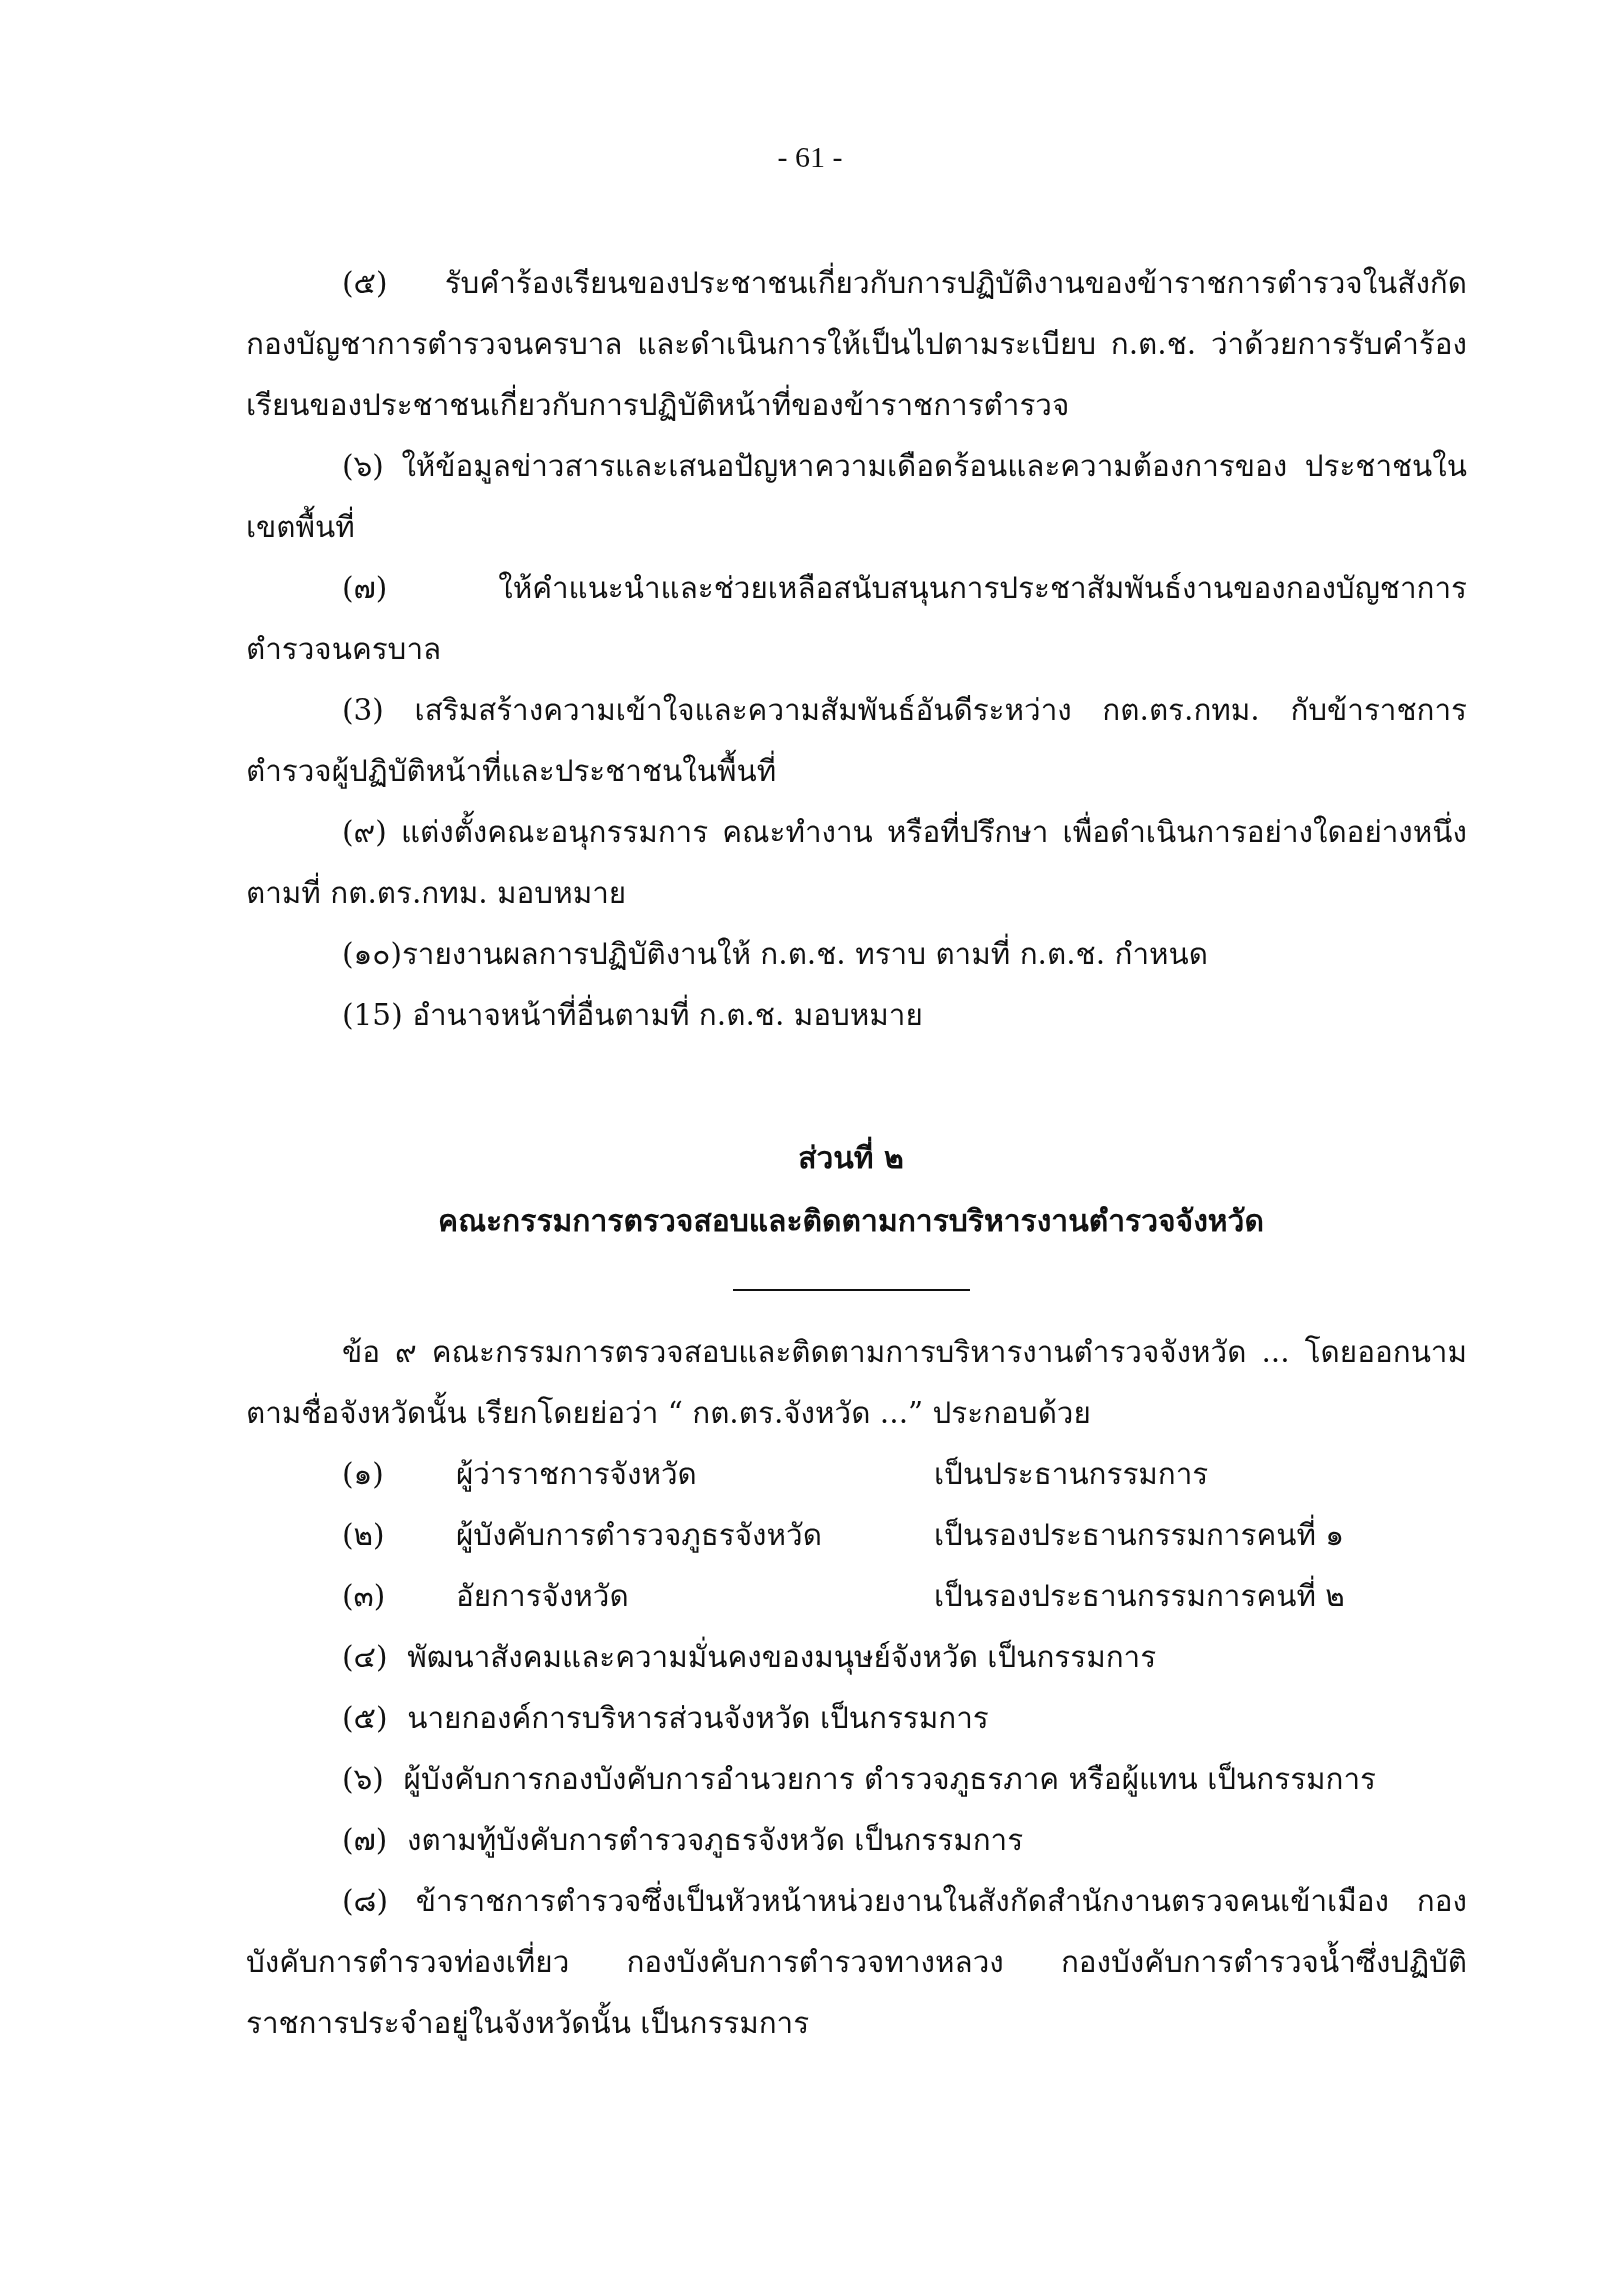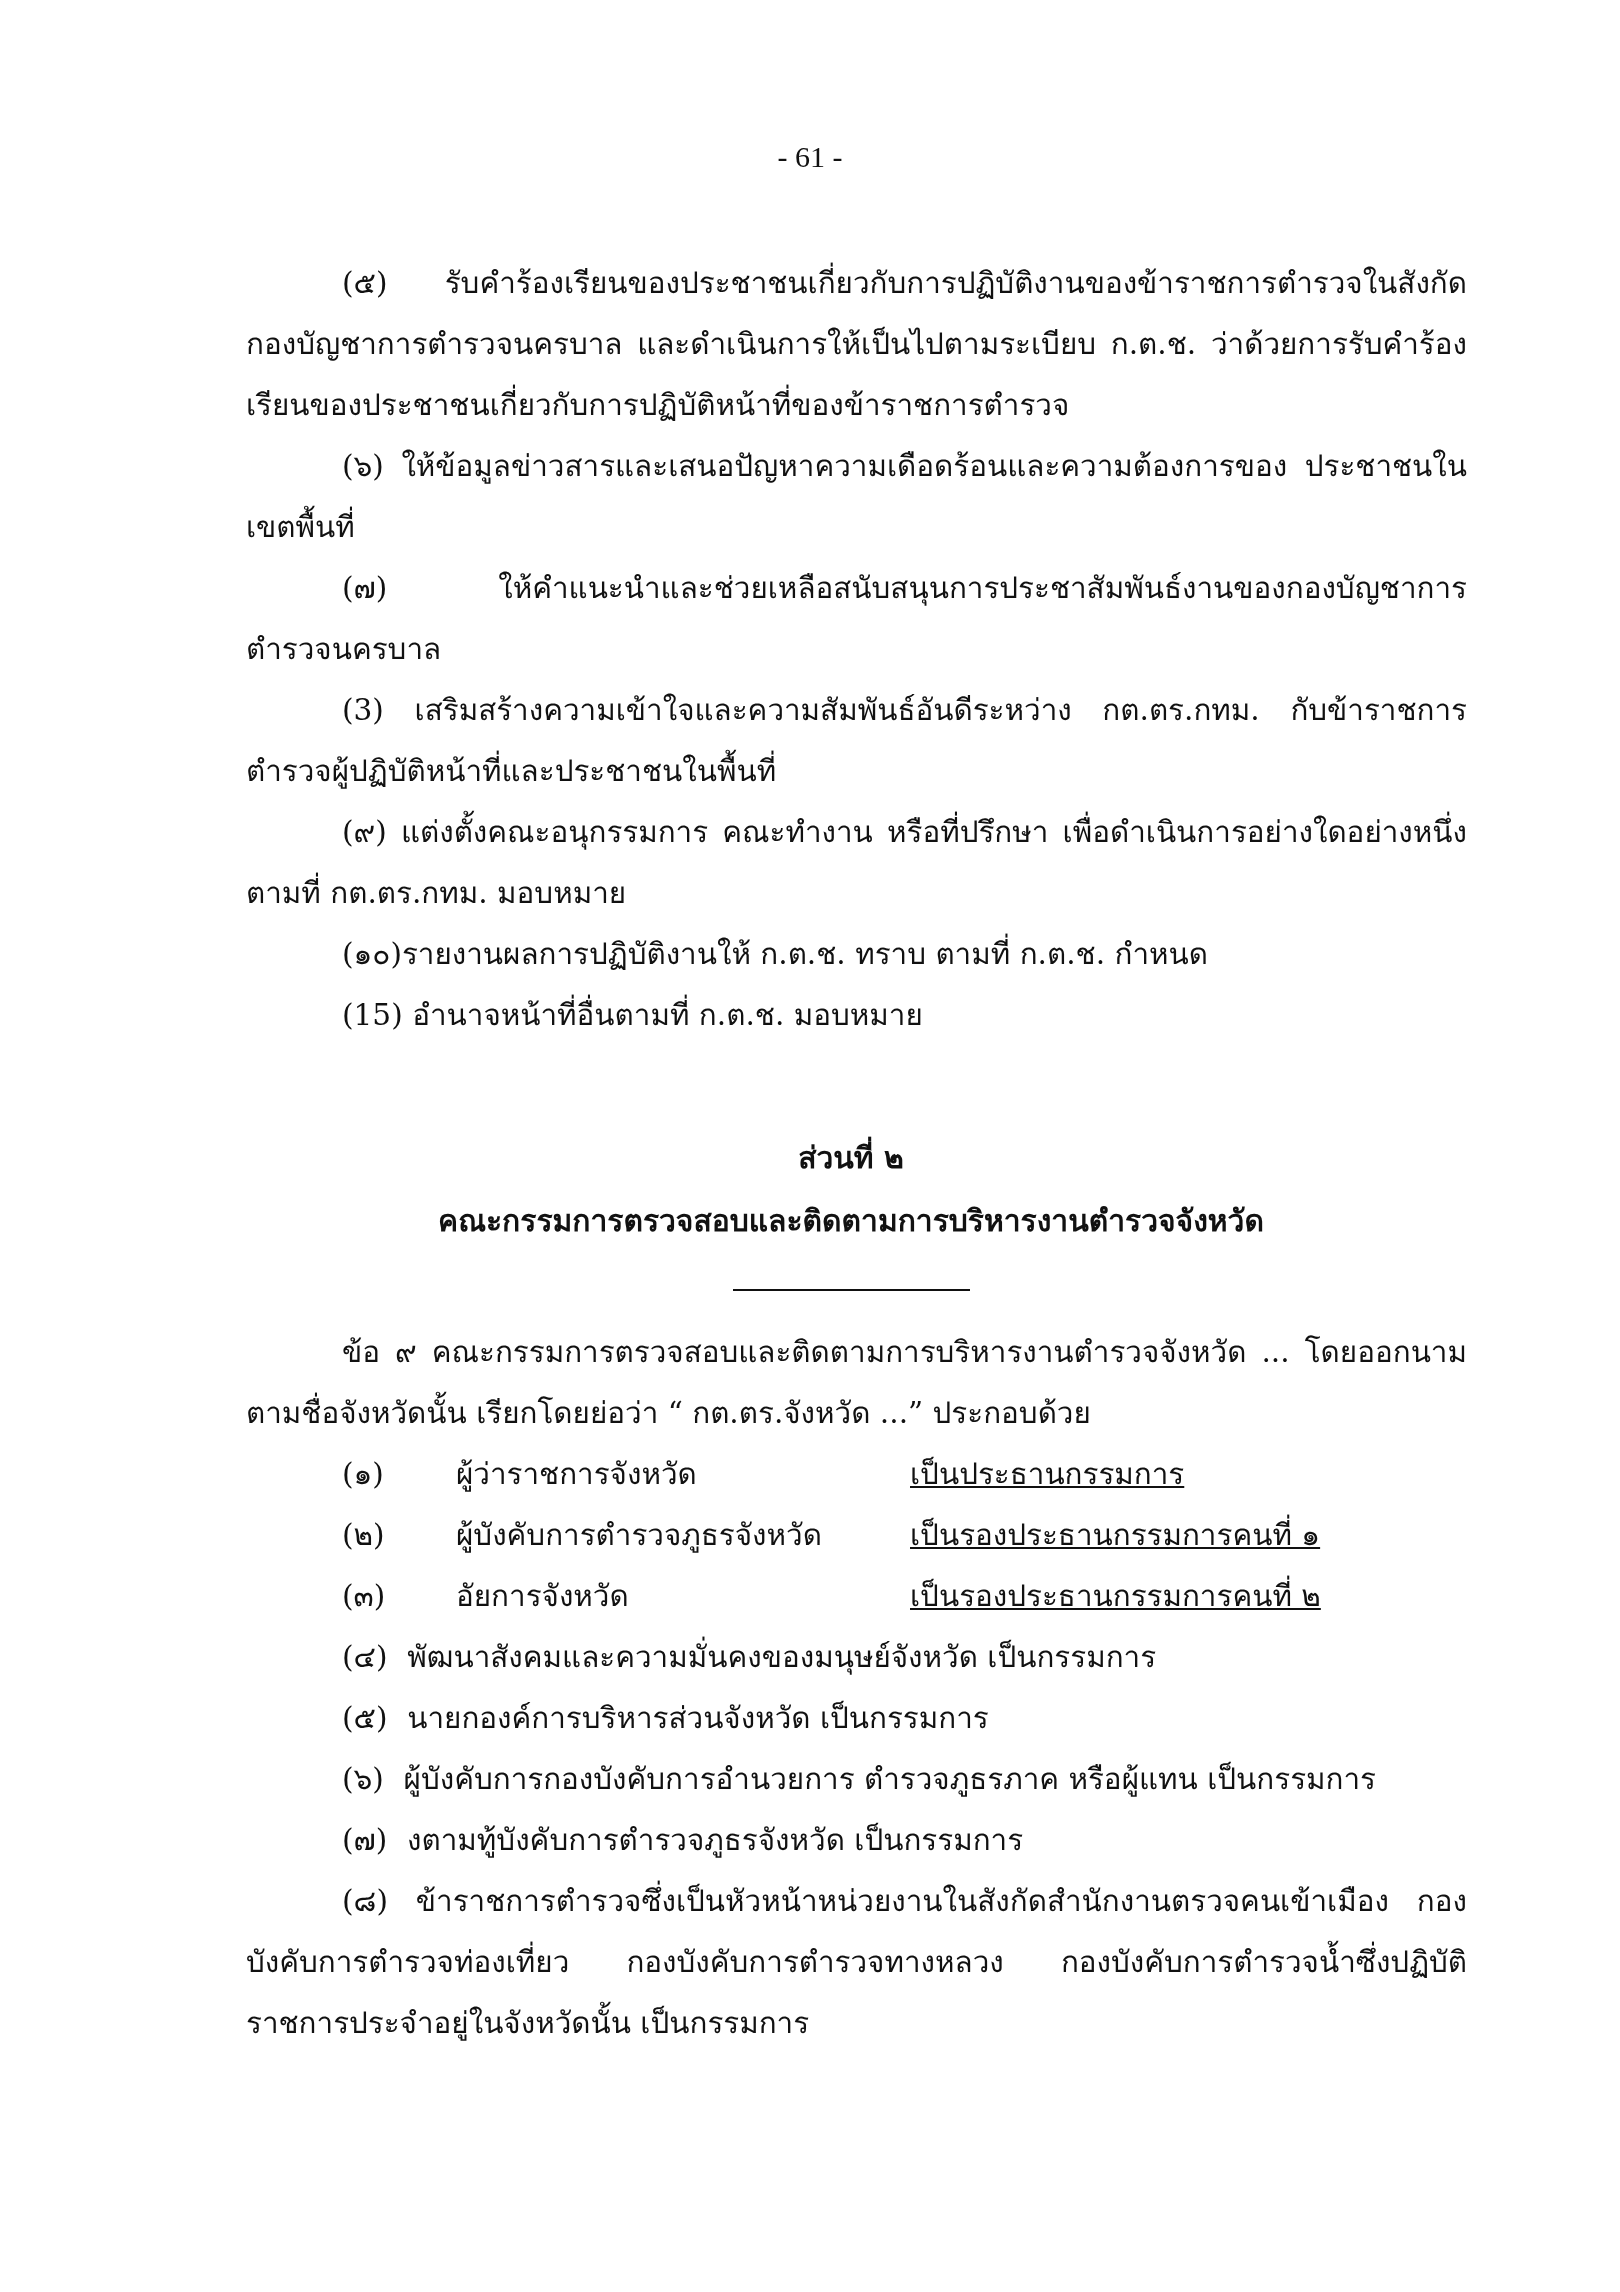--- a/index.html
+++ b/index.html
@@ -75,22 +75,21 @@
     position: absolute;
     left: 96px;
   }
   .member-row .name {
     position: absolute;
     left: 177px;
     margin-left: 33px;
   }
   .member-row .role {
     position: absolute;
-    left: 664px;
-    text-decoration: underline;
+    left: 688px;
   }
   .member-inline {
     margin: 0;
     padding-left: 96px;
     white-space: nowrap;
   }
   .gap { display: inline-block; width: 19.7px; }
 </style>
 </head>
 <body>

